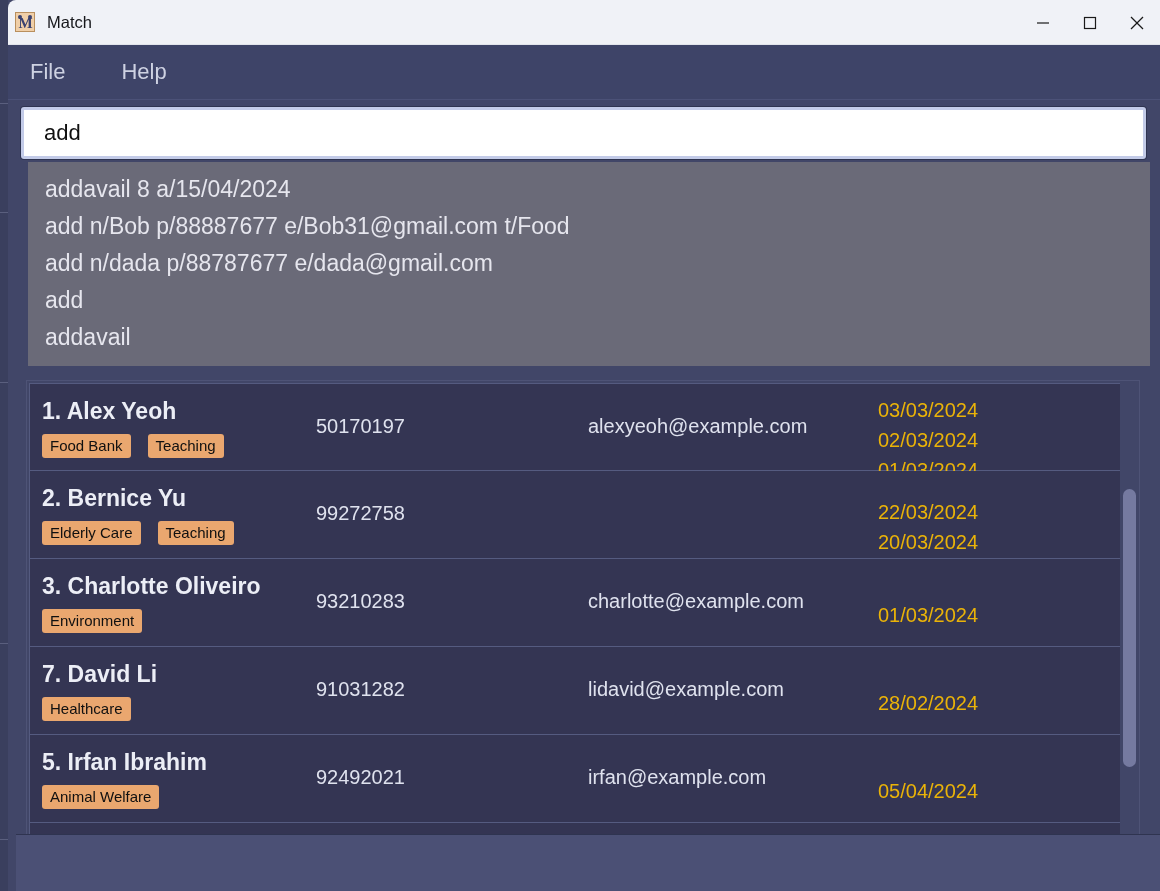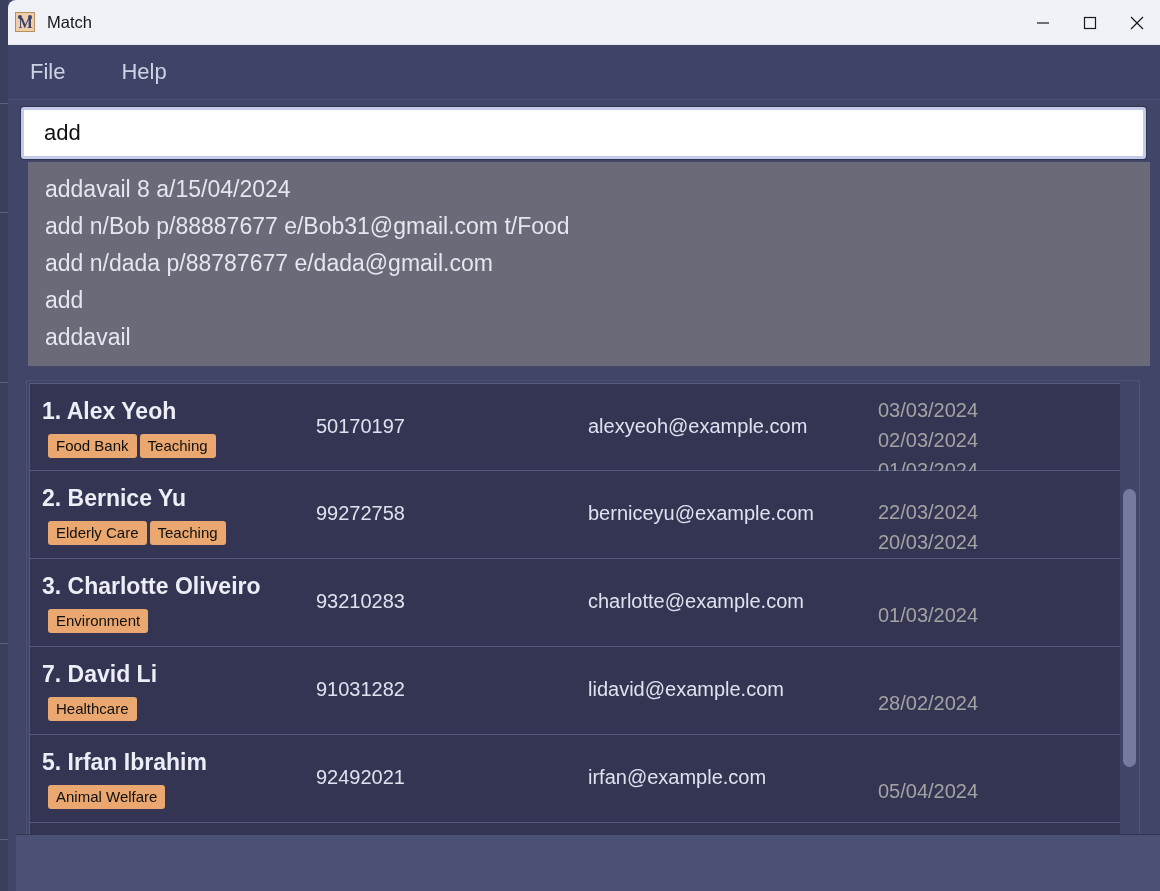--- a/index.html
+++ b/index.html
@@ -212,23 +212,23 @@
   .p-name {
     position: absolute;
     left: 12px; top: 14px;
     font-size: 23px;
     font-weight: bold;
     color: #eceef6;
     white-space: nowrap;
   }
   .p-tags {
     position: absolute;
-    left: 18px; top: 50px;
+    left: 12px; top: 50px;
     display: flex;
-    gap: 3px;
+    gap: 17px;
     align-items: flex-end;
   }
   .tag {
     background: #eaa76f;
     color: #101010;
     font-size: 15px;
     padding: 3px 8px 4px 8px;
     border-radius: 3px;
     white-space: nowrap;
     line-height: 17px;
@@ -245,21 +245,21 @@
     left: 558px; top: 31px;
     font-size: 20px;
     font-weight: 300;
     color: #dfe2ee;
   }
   .p-avail {
     position: absolute;
     left: 848px; top: 10px;
     font-size: 20px;
     font-weight: 300;
-    color: #a3a3a3;
+    color: #eab308;
     line-height: 30px;
   }
   .person-row.rows-2 .p-avail { top: 26px; }
   .person-row.rows-1 .p-avail { top: 41px; }
   .person-row.rows-3 .p-avail { top: 11px; }
 
   .empty-row {
     position: relative;
     background: #343553;
     border: 1px solid #555b80;
@@ -394,21 +394,20 @@
             </div>
           </div>
 
           <div class="person-row rows-2">
             <div class="p-name">2. Bernice Yu</div>
             <div class="p-tags">
               <span class="tag">Elderly Care</span>
               <span class="tag">Teaching</span>
             </div>
             <div class="p-phone">99272758</div>
-            <div class="p-email">berniceyu@example.com</div>
             <div class="p-avail">
               <div>22/03/2024</div>
               <div>20/03/2024</div>
             </div>
           </div>
 
           <div class="person-row rows-1">
             <div class="p-name">3. Charlotte Oliveiro</div>
             <div class="p-tags">
               <span class="tag">Environment</span>

